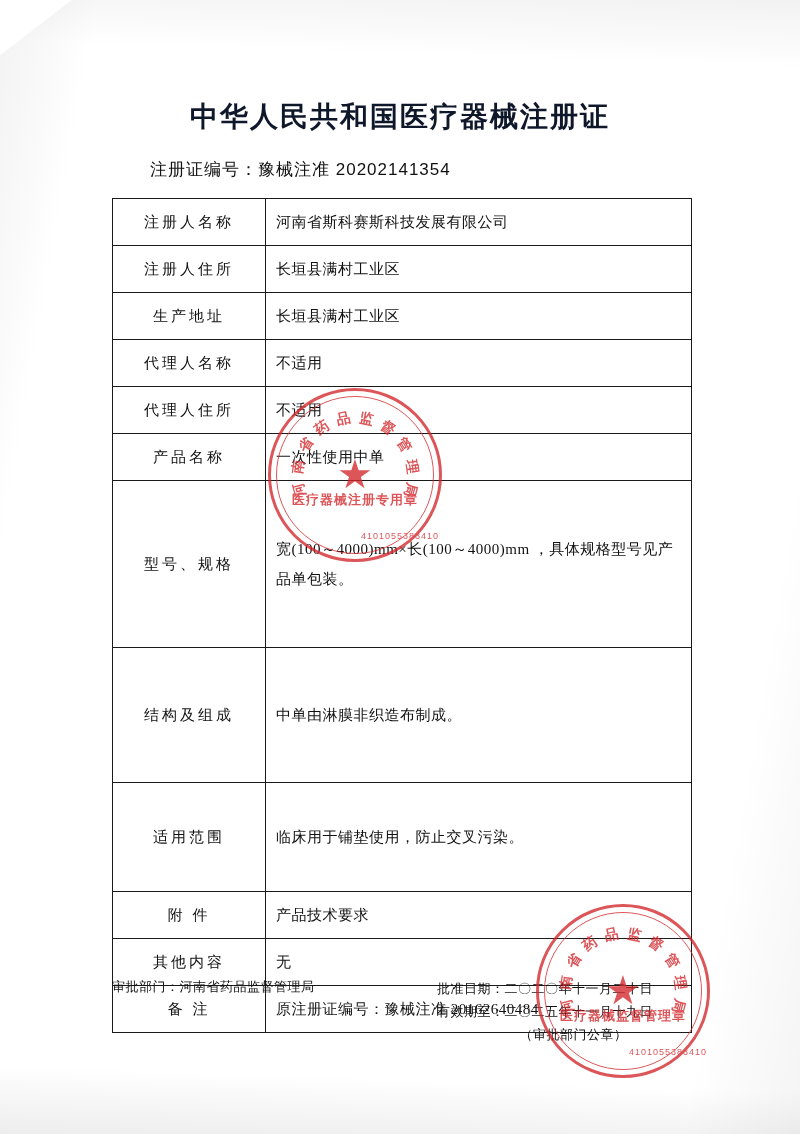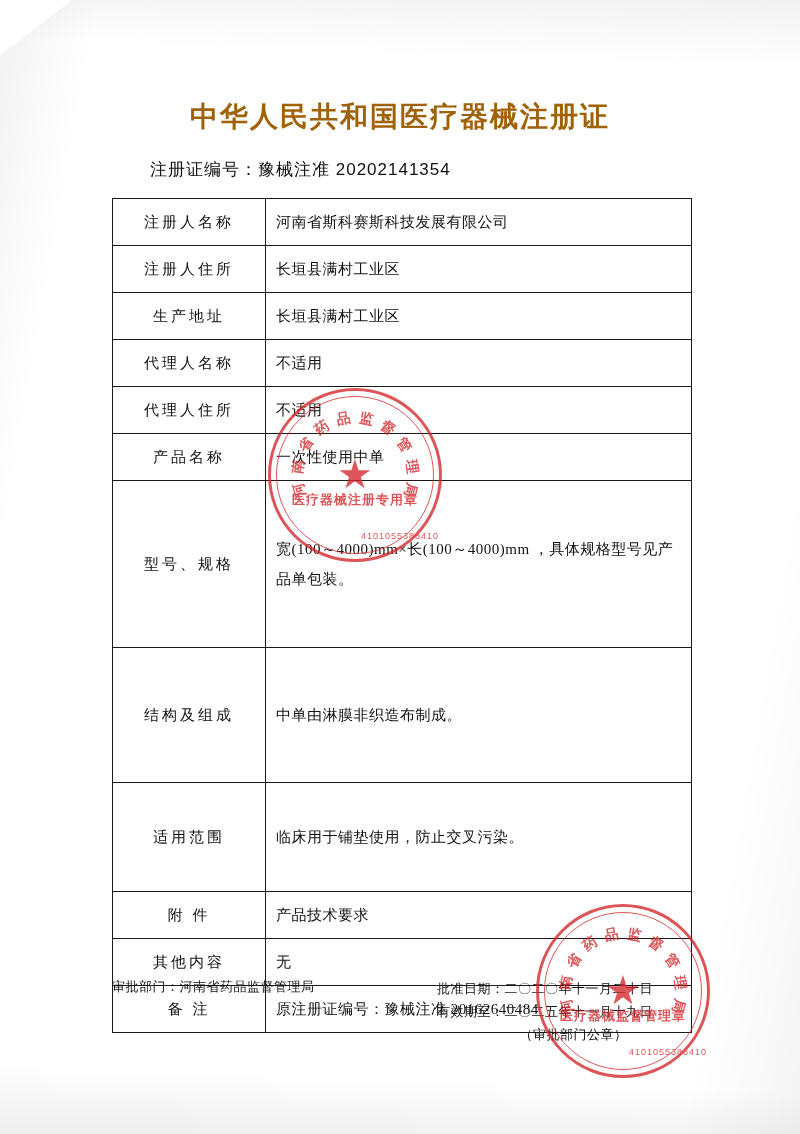--- a/index.html
+++ b/index.html
@@ -50,21 +50,21 @@
   .doc-title {
     position: absolute;
     top: 98px;
     left: 0;
     width: 800px;
     text-align: center;
     font-family: "Liberation Serif", serif;
     font-weight: bold;
     font-size: 28px;
     letter-spacing: 2px;
-    color: #a16207;
+    color: #0f172a;
   }
   .reg-no {
     position: absolute;
     top: 158px;
     left: 150px;
     font-family: Liberation Sans, sans-serif;
     font-size: 17px;
     letter-spacing: 1px;
     text-align: right;
   }

